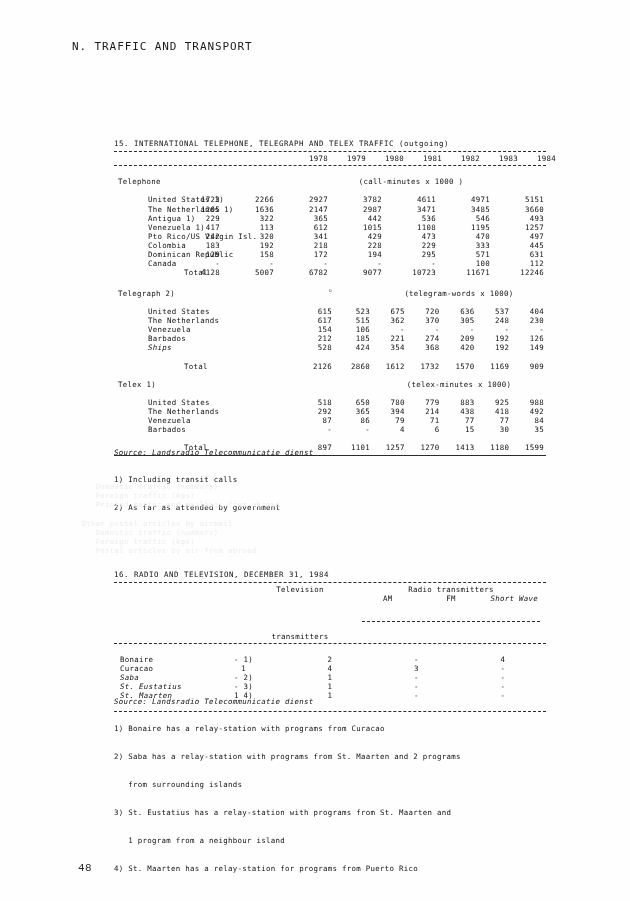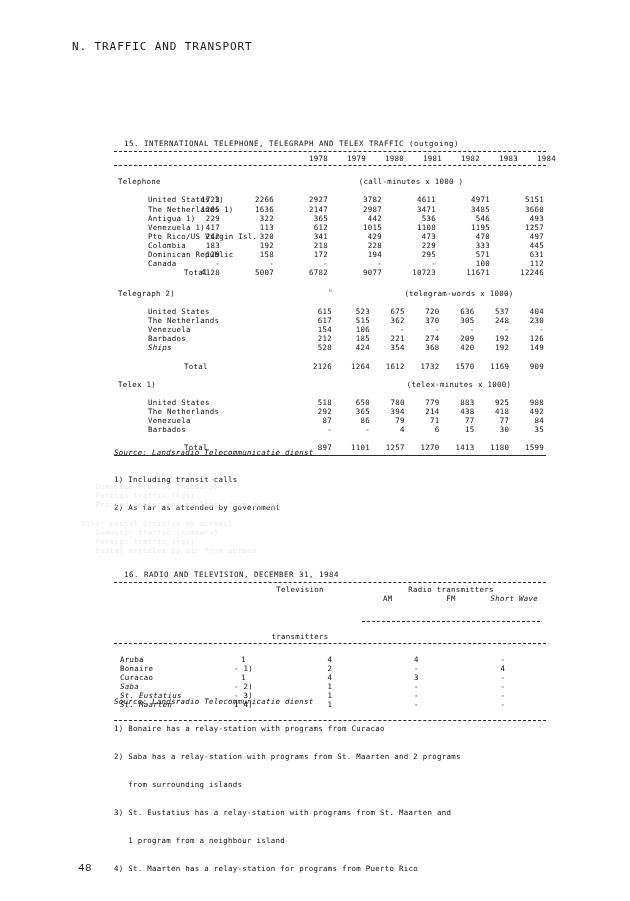--- a/index.html
+++ b/index.html
@@ -41,21 +41,20 @@
     font-size: 7.4px;
     line-height: 9.1px;
     letter-spacing: 0.35px;
     color: #111;
   }
   .tbl-title {
     white-space: pre;
     letter-spacing: 0.55px;
     font-size: 7.4px;
     margin-bottom: 3px;
-    margin-left: 10px;
   }
   .rule {
     border-top: 1px dashed #2b2b2b;
     height: 0;
     line-height: 0;
     font-size: 0;
     margin: 2px 0 2px 0;
   }
   .rule.solid {
     border-top: 1px solid #2b2b2b;
@@ -346,21 +345,21 @@
         <td class="c-year">420</td>
         <td class="c-year">192</td>
         <td class="c-year">149</td>
       </tr>
       <tr class="spacer-row">
             <td colspan="8"></td>
           </tr>
       <tr>
         <td class="c-label totlab">Total</td>
         <td class="c-year">2126</td>
-        <td class="c-year">1264</td>
+        <td class="c-year">2860</td>
         <td class="c-year">1612</td>
         <td class="c-year">1732</td>
         <td class="c-year">1570</td>
         <td class="c-year">1169</td>
         <td class="c-year">909</td>
       </tr>
       <tr class="spacer-row">
             <td colspan="8"></td>
           </tr>
     </tbody>
@@ -482,27 +481,20 @@
     </tbody>
       </table>
 
     <div class="rule"></div>
 
     <table class="grid">
       <tbody>
           <tr class="spacer-row-sm">
             <td colspan="5"></td>
           </tr>
-      <tr>
-        <td class="t2-c-label indent2">Aruba</td>
-        <td class="t2-c-tv">1</td>
-        <td class="t2-c-am">4</td>
-        <td class="t2-c-fm">4</td>
-        <td class="t2-c-sw">-</td>
-      </tr>
       <tr>
         <td class="t2-c-label indent2">Bonaire</td>
         <td class="t2-c-tv">- 1)</td>
         <td class="t2-c-am">2</td>
         <td class="t2-c-fm">-</td>
         <td class="t2-c-sw">4</td>
       </tr>
       <tr>
         <td class="t2-c-label indent2">Curacao</td>
         <td class="t2-c-tv">1</td>

